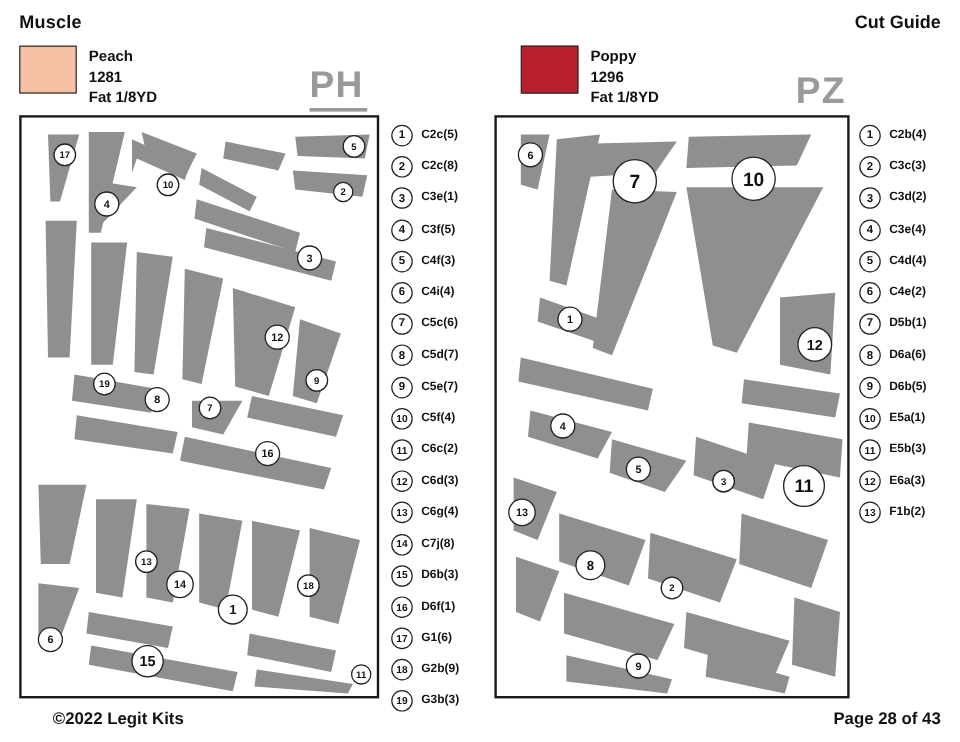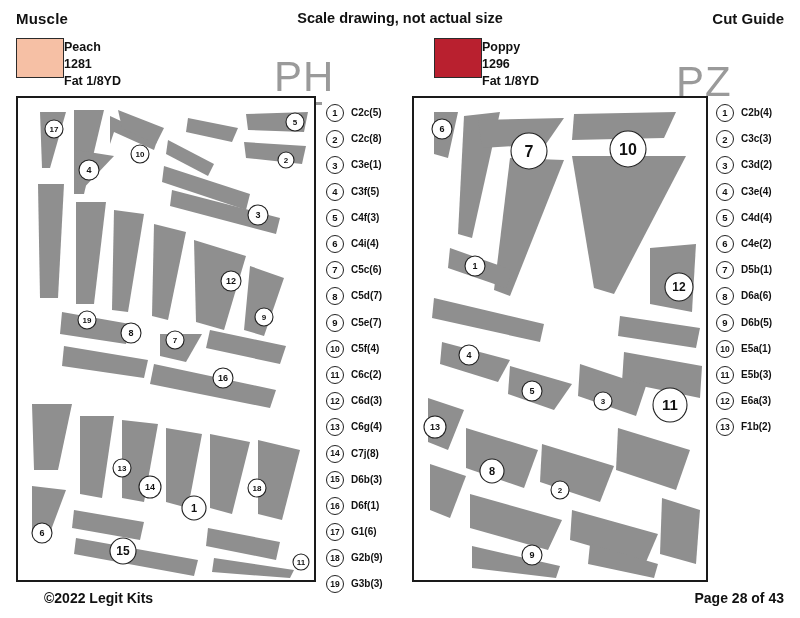--- a/index.html
+++ b/index.html
@@ -32,33 +32,32 @@
   .ftr-left {
     position:absolute; left:16px; bottom:12px;
     font-size:14px; font-weight:bold;padding-left:28px;
   }
   .ftr-right {
     position:absolute; right:16px; bottom:12px;
     font-size:14px; font-weight:bold;
   }
 
   
-  .swatch-block { position:absolute; display:flex; align-items:flex-start; }
+  .swatch-block { position:absolute; display:flex; gap:10px; align-items:flex-start; }
   .swatch {
     width:48px; height:40px; border:1px solid #2b2b2b;
     flex:0 0 auto;
   }
   .swatch-info { font-size:12.5px; font-weight:bold; line-height:1.35; padding-top:1px; }
 
   
   .bigcode {
     position:absolute;
-    font-size:42px; font-weight:normal; color:#9a9a9a;
+    font-size:31px; font-weight:bold; color:#9a9a9a;
     letter-spacing:1px;
-    margin-left:16px;
   }
   .bigcode .rule {
     height:3px; background:#9a9a9a; margin-top:1px; width:100%;
   }
 
   
   .panel {
     position:absolute;
     border:2px solid #1a1a1a;
     background:#ffffff;
@@ -89,21 +88,20 @@
   
   .pc { fill:#ffffff; stroke:#222; stroke-width:1.1; }
   .pt { font-family:"Liberation Sans", sans-serif; font-weight:bold; fill:#111; text-anchor:middle; }
 </style>
 </head>
 <body>
 
 <div class="page">
 
   <div class="hdr-left">Muscle</div>
-  <div class="hdr-center">Scale drawing, not actual size</div>
   <div class="hdr-right">Cut Guide</div>
 
   <div class="swatch-block" style="left:16px; top:38px;">
     <div class="swatch" id="sw0" style="background: rgb(246, 192, 165);"></div>
     <div class="swatch-info">
       <div>Peach</div>
       <div>1281</div>
       <div>Fat 1/8YD</div>
     </div>
   </div>

